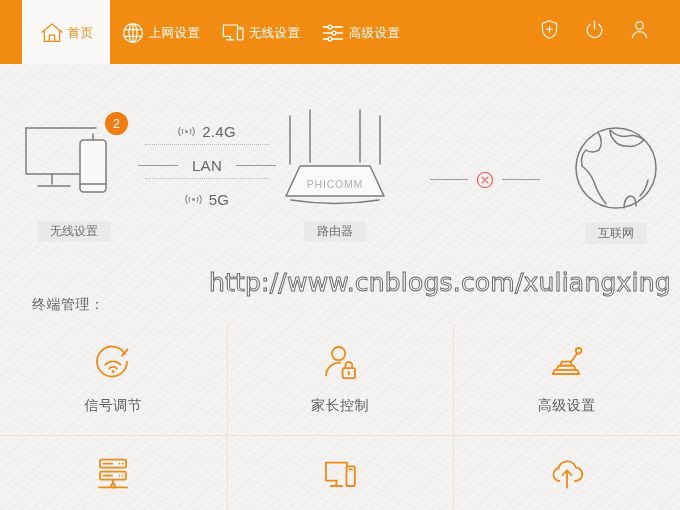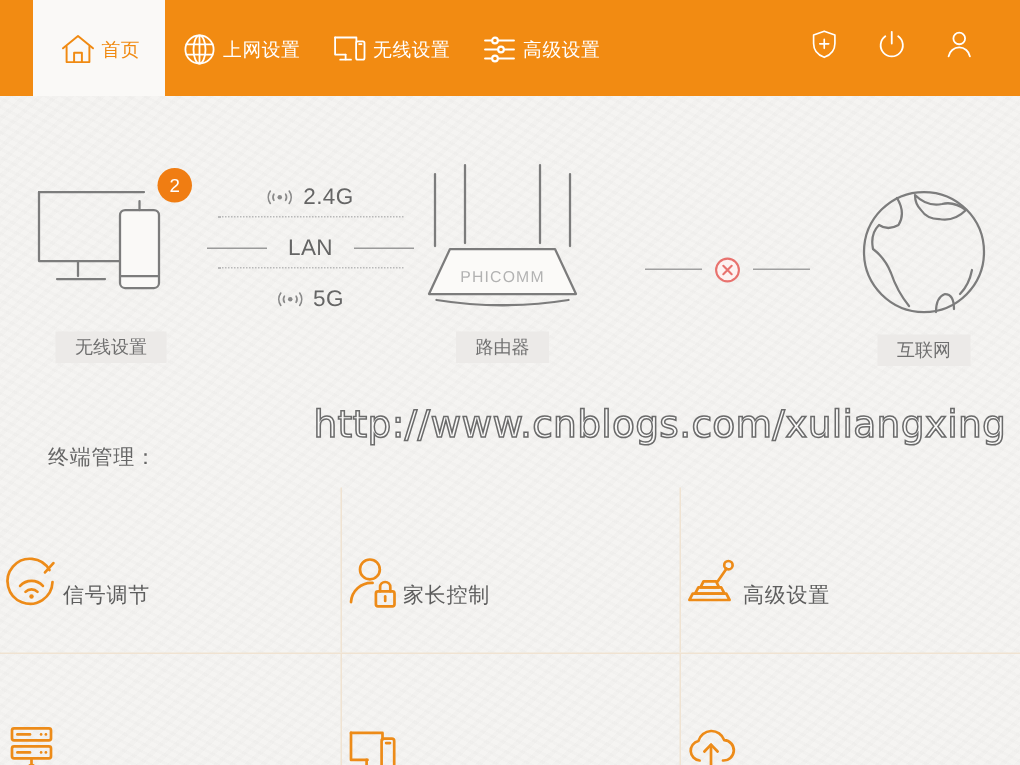--- a/index.html
+++ b/index.html
@@ -212,20 +212,21 @@
     display: flex;
     width: 680px;
     height: 110px;
   }
   .grid-row + .grid-row {
     border-top: 1px solid #f0e3d2;
   }
   .grid-cell {
     flex: 1 1 0;
     display: flex;
+    flex-direction: column;
     align-items: center;
     justify-content: flex-start;
     padding-top: 17px;
     box-sizing: border-box;
     cursor: pointer;
     position: relative;
   }
   .grid-cell + .grid-cell::before {
     content: "";
     position: absolute;

